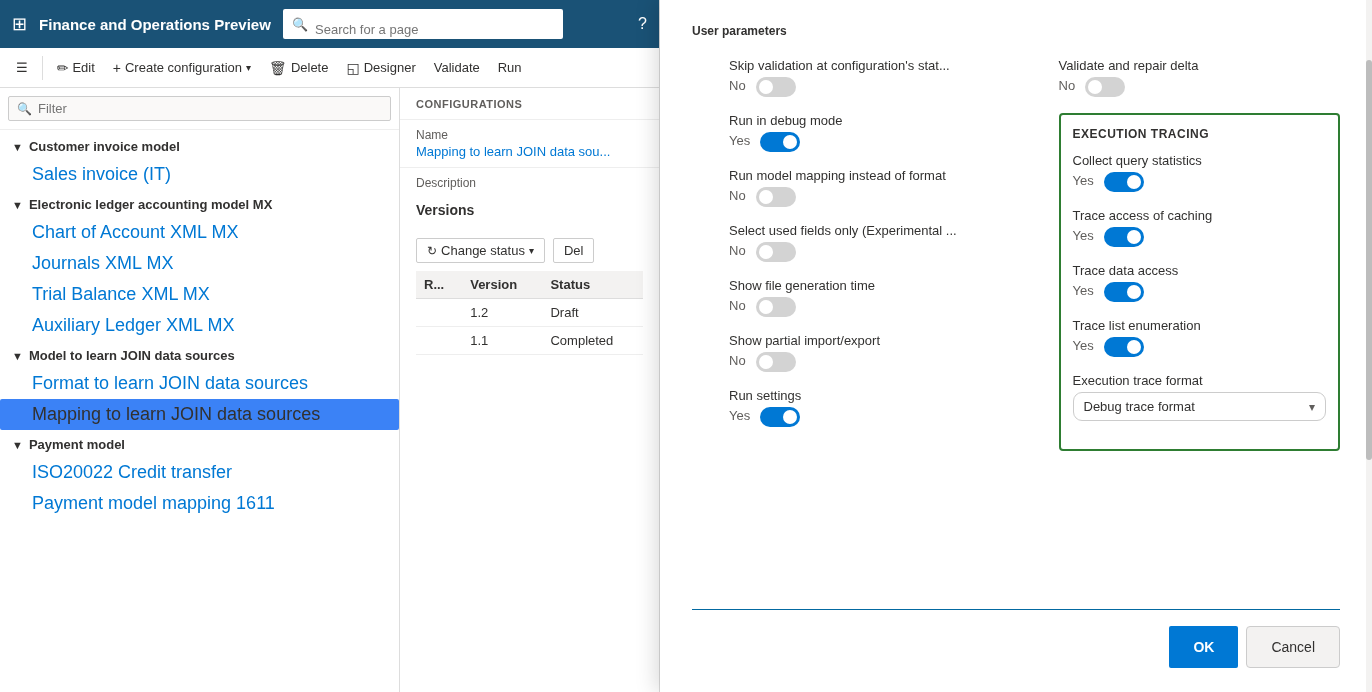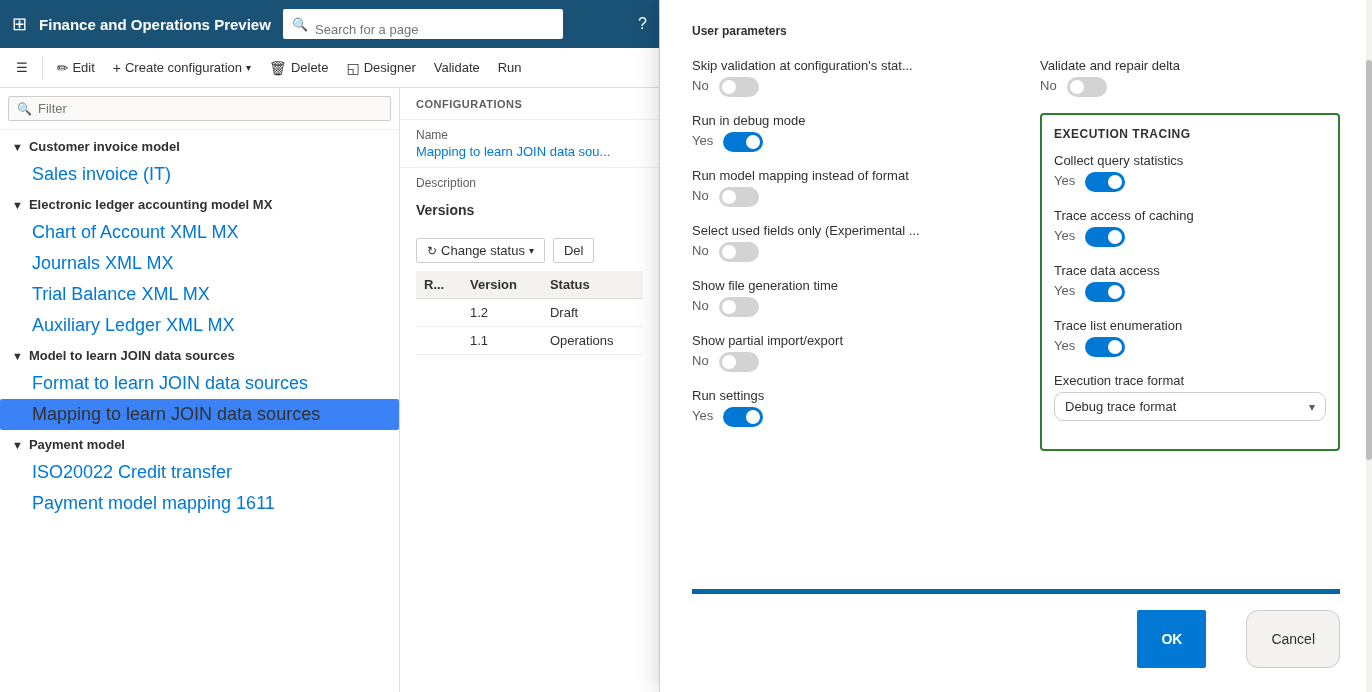--- a/index.html
+++ b/index.html
@@ -44,43 +44,43 @@
     .ver-btn { display: flex; align-items: center; gap: 4px; padding: 4px 10px; border: 1px solid #ccc; background: #fff; font-size: 13px; cursor: pointer; border-radius: 2px; color: #323130; }
     .versions-table { width: 100%; border-collapse: collapse; font-size: 13px; }
     .versions-table th { background: #f3f2f1; padding: 6px 8px; text-align: left; font-weight: 600; color: #323130; border-bottom: 1px solid #ddd; }
     .versions-table td { padding: 6px 8px; border-bottom: 1px solid #eee; color: #323130; }
     .status-draft { color: #323130; }
     .status-completed { color: #323130; }
 
     
     .dialog-overlay { flex: 1; background: rgba(255,255,255,0.95); display: flex; flex-direction: column; box-shadow: -4px 0 20px rgba(0,0,0,0.15); overflow-y: auto; padding: 24px 32px; position: relative; }
     .dialog-title { font-size: 12px; font-weight: 600; color: #323130; margin-bottom: 20px; }
-    .params-grid { display: grid; grid-template-columns: 1fr 1fr; gap: 0; flex: 1; }
+    .params-grid { display: grid; grid-template-columns: 1fr 1fr; gap: 0; flex: 1; margin-left: 37px; }
     .left-params { padding-right: 24px; border-right: 1px solid transparent; }
     .right-params { padding-left: 24px; }
     .param-row { margin-bottom: 16px; }
     .param-label { font-size: 13px; color: #323130; margin-bottom: 4px; }
     .param-value { font-size: 13px; color: #605e5c; margin-bottom: 4px; }
     .toggle-row { display: flex; align-items: center; gap: 10px; }
     .toggle { width: 40px; height: 20px; border-radius: 10px; border: none; cursor: pointer; position: relative; flex-shrink: 0; }
     .toggle.on { background: #0078d4; }
     .toggle.off { background: #d3d3d3; }
     .toggle::after { content: ''; position: absolute; width: 14px; height: 14px; border-radius: 50%; background: #fff; top: 3px; transition: left 0.2s; }
     .toggle.on::after { left: 23px; }
     .toggle.off::after { left: 3px; }
 
     .execution-section { border: 2px solid #2e7d32; border-radius: 4px; padding: 12px; margin-bottom: 16px; }
     .execution-title { font-size: 12px; font-weight: 700; color: #323130; text-transform: uppercase; letter-spacing: 0.5px; margin-bottom: 12px; }
 
     .select-dropdown { display: flex; align-items: center; justify-content: space-between; border: 1px solid #ccc; border-radius: 9px; padding: 6px 10px; background: #fff; cursor: pointer; font-size: 13px; color: #323130; margin-top: 4px; }
     .select-dropdown .chevron-down { font-size: 12px; color: #605e5c; }
 
-    .dialog-footer { display: flex; justify-content: flex-end; gap: 8px; padding-top: 16px; margin-top: auto; border-top: 5px solid #0369a1; }
+    .dialog-footer { display: flex; justify-content: flex-end; gap: 8px; padding-top: 16px; margin-top: auto; border-top: 1px solid #0369a1; }
     .btn-ok { background: #0078d4; color: #fff; border: none; padding: 8px 24px; font-size: 14px; font-weight: 600; cursor: pointer; border-radius: 2px; }
-    .btn-cancel { background: #f3f2f1; color: #323130; border: 1px solid #ccc; padding: 20px 24px; font-size: 14px; cursor: pointer; border-radius: 12px; margin-left: 32px; }
+    .btn-cancel { background: #f3f2f1; color: #323130; border: 1px solid #ccc; padding: 12px 24px; font-size: 14px; cursor: pointer; border-radius: 4px; }
 
     .scrollbar-track { width: 6px; background: #f3f2f1; position: absolute; right: 0; top: 0; bottom: 0; }
     .scrollbar-thumb { width: 6px; background: #bdbdbd; position: absolute; right: 0; top: 60px; height: 400px; border-radius: 3px; }
   </style>
 </head>
 <body>
 
 <div class="left-panel">
 
   <div class="top-bar">
@@ -222,21 +222,21 @@
           </thead>
           <tbody>
             <tr>
               <td></td>
               <td>1.2</td>
               <td class="status-draft">Draft</td>
             </tr>
             <tr>
               <td></td>
               <td>1.1</td>
-              <td class="status-completed">Operations</td>
+              <td class="status-completed">Completed</td>
             </tr>
           </tbody>
         </table>
       </div>
     </div>
   </div>
 </div>
 
 <div class="dialog-overlay" style="position:relative;">
   <div class="dialog-title">User parameters</div>

